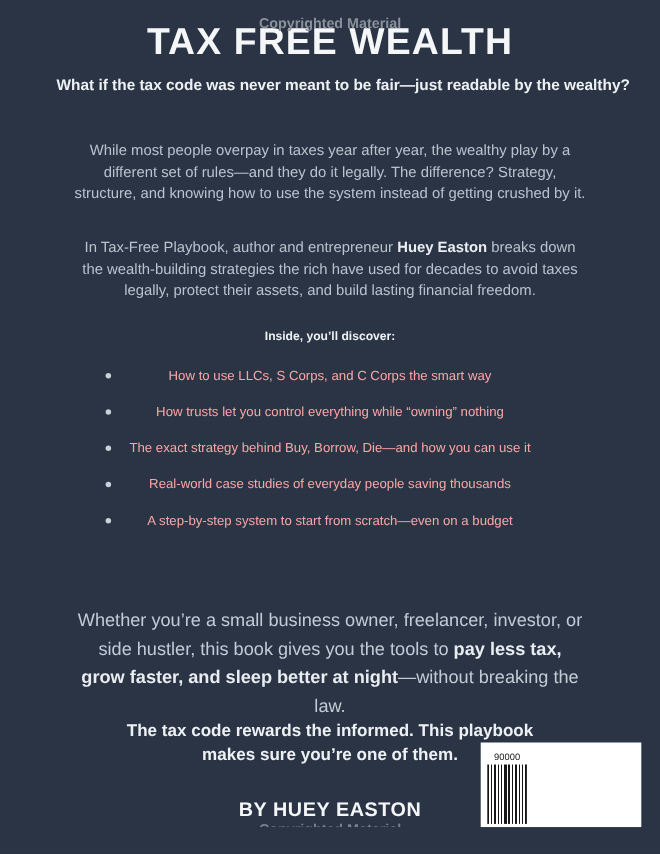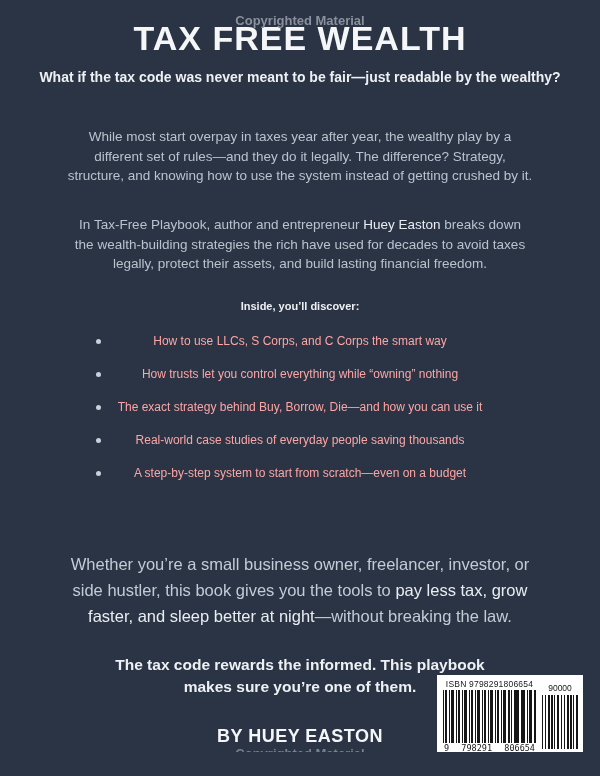--- a/index.html
+++ b/index.html
@@ -5,24 +5,24 @@
   html,body { margin:0; padding:0; background:#2a3444; }
   .page {
     position:relative; width:600px; height:752px;
     background:#2a3444; overflow:hidden;
     font-family:"Liberation Sans", sans-serif;
   }
   .center-abs { position:absolute; left:50%; transform:translateX(-50%); text-align:center; }
 
   .wm-top    { top:13px;  font-size:13px; font-weight:600; color:#8a919c; white-space:nowrap; z-index:5; }
   .title     { top:19px;  font-size:34px; font-weight:800; color:#f4f6f8; letter-spacing:1px; white-space:nowrap; z-index:2; }
-  .subtitle  { top:67px;  width:524px; font-size:14px; font-weight:700; color:#eef1f4; line-height:20px; }
+  .subtitle  { top:67px;  width:524px; font-size:14px; font-weight:700; color:#eef1f4; line-height:20px;margin-left:12px; }
   .para1     { top:127px; width:465px; font-size:13.5px; color:#b9c3ce; line-height:19.5px; }
   .para2     { top:215px; width:460px; font-size:13.5px; color:#b9c3ce; line-height:19.5px; }
-  .bold-in   { font-weight:400; color:#e9edf1; }
+  .bold-in   { font-weight:700; color:#e9edf1; }
   .inside-h  { top:300px; font-size:11px; font-weight:700; color:#eef1f4; white-space:nowrap; }
   .bullets   { top:332px; width:480px; }
   .bullet    { position:relative; margin-bottom:14px; text-align:center;
                font-size:12px; color:#fca5a5; line-height:19px; }
   .bullet .dot { position:absolute; left:36px; top:7px; width:5px; height:5px;
                  border-radius:50%; background:#c9d1da; }
   .bullet .btext { display:inline-block; max-width:440px; }
   .bullet.narrow .btext { max-width:388px; }
   .para3     { top:551px; width:460px; font-size:16.5px; color:#c2cbd6; line-height:26px; }
   .closing   { top:654px; width:420px; font-size:15.5px; font-weight:700; color:#eef1f4; line-height:22px; }
@@ -59,21 +59,21 @@
 <body>
 
 <div class="page">
 
   <div class="center-abs wm-top">Copyrighted Material</div>
 
   <div class="center-abs title">TAX FREE WEALTH</div>
 
   <div class="center-abs subtitle">What if the tax code was never meant to be fair—just readable by the wealthy?</div>
 
-  <div class="center-abs para1">While most start overpay in taxes year after year, the wealthy play by a different set of rules—and they do it legally. The difference? Strategy, structure, and knowing how to use the system instead of getting crushed by it.</div>
+  <div class="center-abs para1">While most people overpay in taxes year after year, the wealthy play by a different set of rules—and they do it legally. The difference? Strategy, structure, and knowing how to use the system instead of getting crushed by it.</div>
 
   <div class="center-abs para2"><span>In Tax-Free Playbook, author and entrepreneur </span><span class="bold-in">Huey Easton</span><span> breaks down the wealth-building strategies the rich have used for decades to avoid taxes legally, protect their assets, and build lasting financial freedom.</span></div>
 
   <div class="center-abs inside-h">Inside, you’ll discover:</div>
 
   <div class="center-abs bullets">
     <div class="bullet">
       <span class="dot"></span>
       <span class="btext">How to use LLCs, S Corps, and C Corps the smart way</span>
     </div>
@@ -97,28 +97,19 @@
 
   <div class="center-abs closing">The tax code rewards the informed. This playbook makes sure you’re one of them.</div>
 
   <div class="center-abs para3"><span>Whether you’re a small business owner, freelancer, investor, or side hustler, this book gives you the tools to </span><span class="bold-in">pay less tax, grow faster, and sleep better at night</span><span>—without breaking the law.</span></div>
 
   <div class="center-abs author">BY HUEY EASTON</div>
 
   <div class="center-abs wm-bottom">Copyrighted Material</div>
 
   <div class="barcode">
-    <div class="bc-main">
-      <div class="bc-isbn">ISBN 9798291806654</div>
-      <div class="bc-stripes"></div>
-      <div class="bc-digits">
-        <span>9</span>
-        <span>798291</span>
-        <span>806654</span>
-      </div>
-    </div>
     <div class="bc-supp">
       <div class="bc-supp-label">90000</div>
       <div class="bc-supp-stripes"></div>
     </div>
   </div>
 
 </div>
 
 </body></html>

